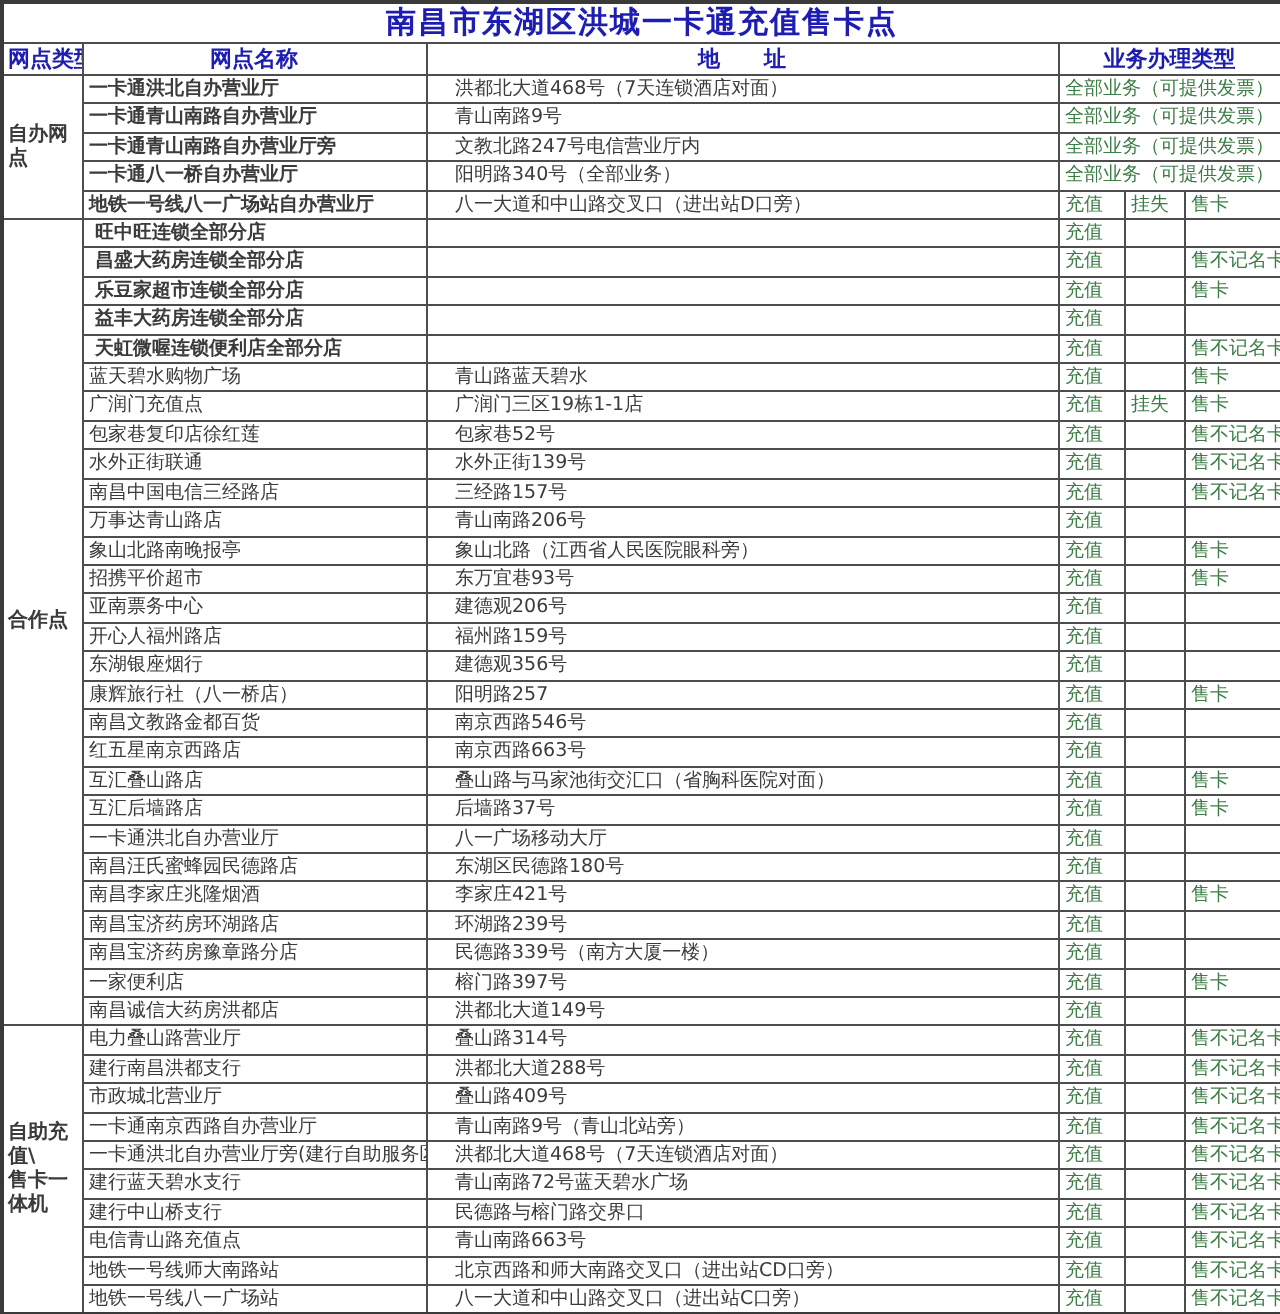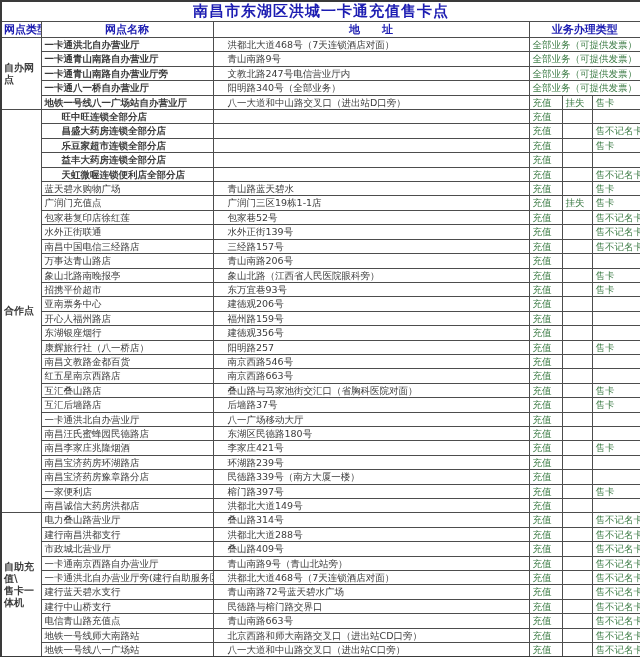--- a/index.html
+++ b/index.html
@@ -10,21 +10,21 @@
      padding:0 2px;font-size:9.5px;line-height:13.4px;height:13.4px;
      color:#3b3b3b;vertical-align:middle;}
   .title-cell{color:#1d1db2;font-weight:bold;font-size:15px;height:19px;
      line-height:19px;text-align:center;letter-spacing:1px;}
   .hdr{color:#1d1db2;font-weight:bold;font-size:11px;text-align:center;
      height:15px;line-height:15px;}
   .sec-label{color:#3b3b3b;font-weight:bold;font-size:10px;
      white-space:normal;line-height:12px;margin-left:29px;}
   .name{text-align:left;padding-left:3px;}
   .name.bold{font-weight:bold;margin-left:48px;}
-  .name.indent{padding-left:20px;}
+  .name.indent{padding-left:6px;}
   .addr{text-align:left;padding-left:14px;}
   .svc{color:#3c7c45;text-align:left;padding-left:3px;}
 </style>
 </head>
 <body>
 
 <table>
   <colgroup>
     <col style="width:40px">
       <col style="width:172px">

